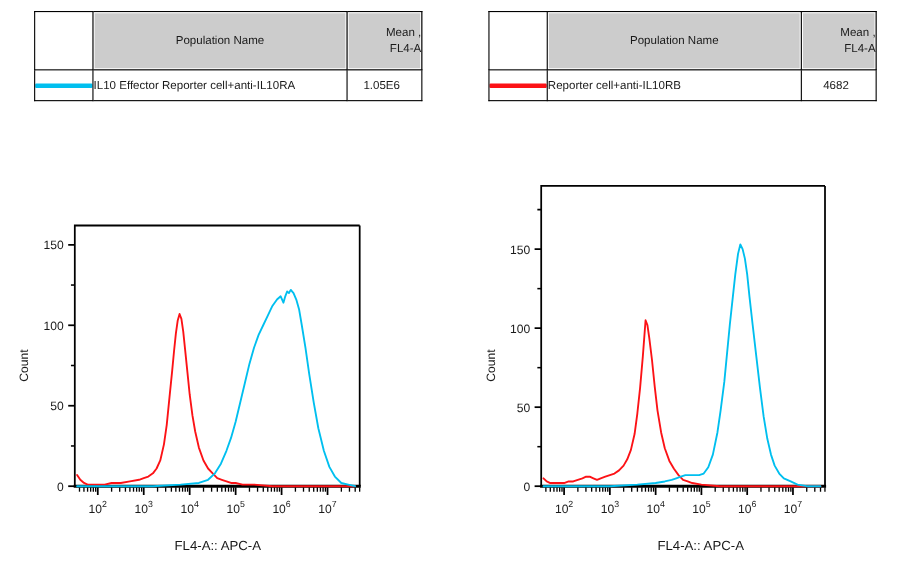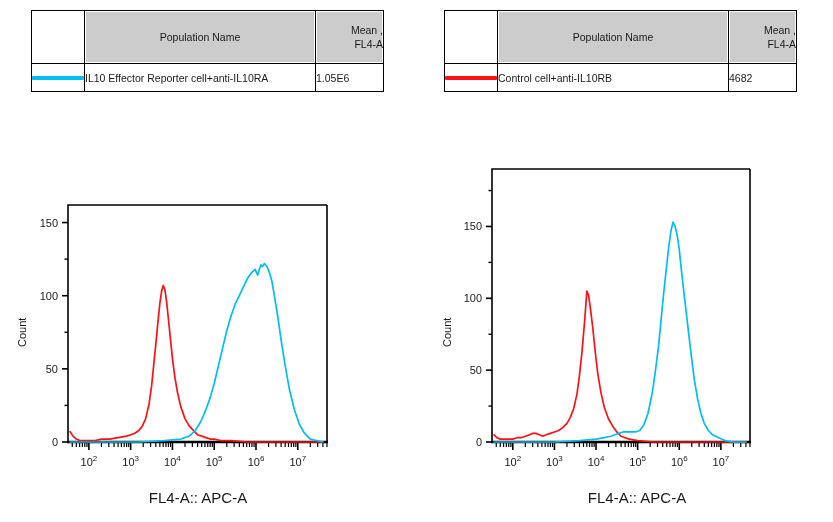--- a/index.html
+++ b/index.html
@@ -44,38 +44,38 @@
     line-height:1.35;
   }
   .col-swatch{width:52px;}
   .col-name{width:230px;}
   .col-mean{width:63px;}
   .legend-table tbody td{height:27px;}
   .legend-table tbody td.name-cell{
     text-align:left;padding-left:0;white-space:nowrap;
   }
   .legend-table tbody td.mean-cell{
-    text-align:left;padding-right:5px;
+    text-align:center;padding-right:5px;
   }
   .swatch-cell{padding:0 5px;}
   .swatch-line{height:4px;width:100%;border-radius:1px;}
 
   
   .plot-wrap{position:absolute;}
   .plot-svg{display:block;}
   .ylabel{
     position:absolute;
     font-size:11px;
     transform:rotate(-90deg);
     transform-origin:left top;
     white-space:nowrap;
   }
   .xlabel{
     position:absolute;
-    font-size:15px;
+    font-size:12px;
     text-align:center;
     white-space:nowrap;
   }
   .tick-text{font-size:11px;fill:#1a1a1a;font-family:"Liberation Sans","DejaVu Sans",sans-serif;}
   .tick-exp{font-size:8px;}
 </style>
 </head>
 <body>
 
 <div class="panel left">
@@ -199,21 +199,21 @@
           <div>Mean ,</div>
           <div>FL4-A</div>
         </td>
       </tr>
     </thead>
     <tbody>
       <tr>
         <td class="swatch-cell">
           <div class="swatch-line" style="background:#FC1216"></div>
         </td>
-        <td class="name-cell">Control cell+anti-IL10RB</td>
+        <td class="name-cell">Reporter cell+anti-IL10RB</td>
         <td class="mean-cell">4682</td>
       </tr>
     </tbody>
   </table>
 
   <div class="plot-wrap" style="left:0px;top:142px;">
     <svg class="plot-svg" id="svg-1" width="400" height="340" viewBox="0 0 400 340">
         <path d="M 75 298 L 75 25 L 333 25" fill="none" stroke="#000" stroke-width="1.6"></path>
         <line x1="74" y1="298" x2="334" y2="298" stroke="#000" stroke-width="2.6"></line>
         <line x1="333" y1="25" x2="333" y2="298" stroke="#000" stroke-width="1.6"></line>

